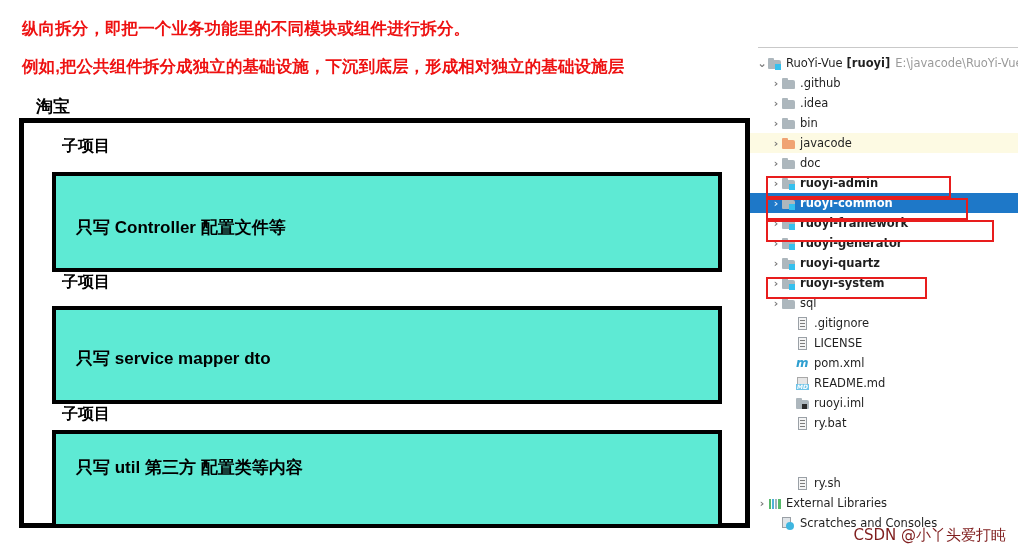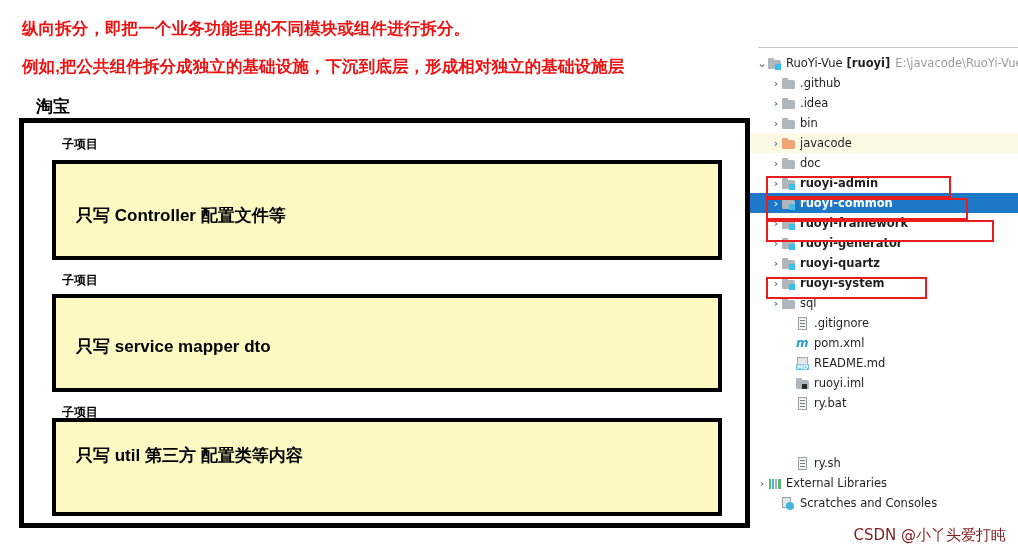--- a/index.html
+++ b/index.html
@@ -58,38 +58,39 @@
     position: absolute;
     left: 19px;
     top: 523px;
     width: 771px;
     height: 5px;
     background: #000;
   }
 
   .subproject-label {
     position: absolute;
-    font-size: 12px;
+    font-size: 16px;
     font-weight: 700;
     color: #000;
     white-space: nowrap;
     z-index: 3;
   }
   #sub-label-1 { left: 62px; top: 136px; }
   #sub-label-2 { left: 62px; top: 272px; }
   #sub-label-3 { left: 62px; top: 404px; }
 
   .inner-box {
     position: absolute;
     left: 52px;
     width: 670px;
     border: 4px solid #000000;
     box-sizing: border-box;
-    background: #fef9c3;
-    z-index: 2;
+    background: #5eead4;
+    z-index: 2;
+    margin-top: 12px;
   }
   #inner-box-1 { top: 160px; height: 100px; }
   #inner-box-2 { top: 294px; height: 98px; }
   #inner-box-3 { top: 418px; height: 98px; }
 
   .inner-text {
     position: absolute;
     left: 20px;
     font-size: 17px;
     font-weight: 700;
@@ -413,20 +414,27 @@
       </div>
       <div class="tree-row" style="padding-left: 34px;">
         <span class="twisty blank">›</span>
         <span class="ic ic-file">
           <i class="lines"></i>
         </span>
         <span class="lbl">.gitignore</span>
       </div>
       <div class="tree-row" style="padding-left: 34px;">
         <span class="twisty blank">›</span>
+        <span class="ic ic-file">
+          <i class="lines"></i>
+        </span>
+        <span class="lbl">LICENSE</span>
+      </div>
+      <div class="tree-row" style="padding-left: 34px;">
+        <span class="twisty blank">›</span>
         <span class="ic ic-maven">m</span>
         <span class="lbl">pom.xml</span>
       </div>
       <div class="tree-row" style="padding-left: 34px;">
         <span class="twisty blank">›</span>
         <span class="ic ic-md">
           <i class="tag">MD</i>
         </span>
         <span class="lbl">README.md</span>
       </div>

